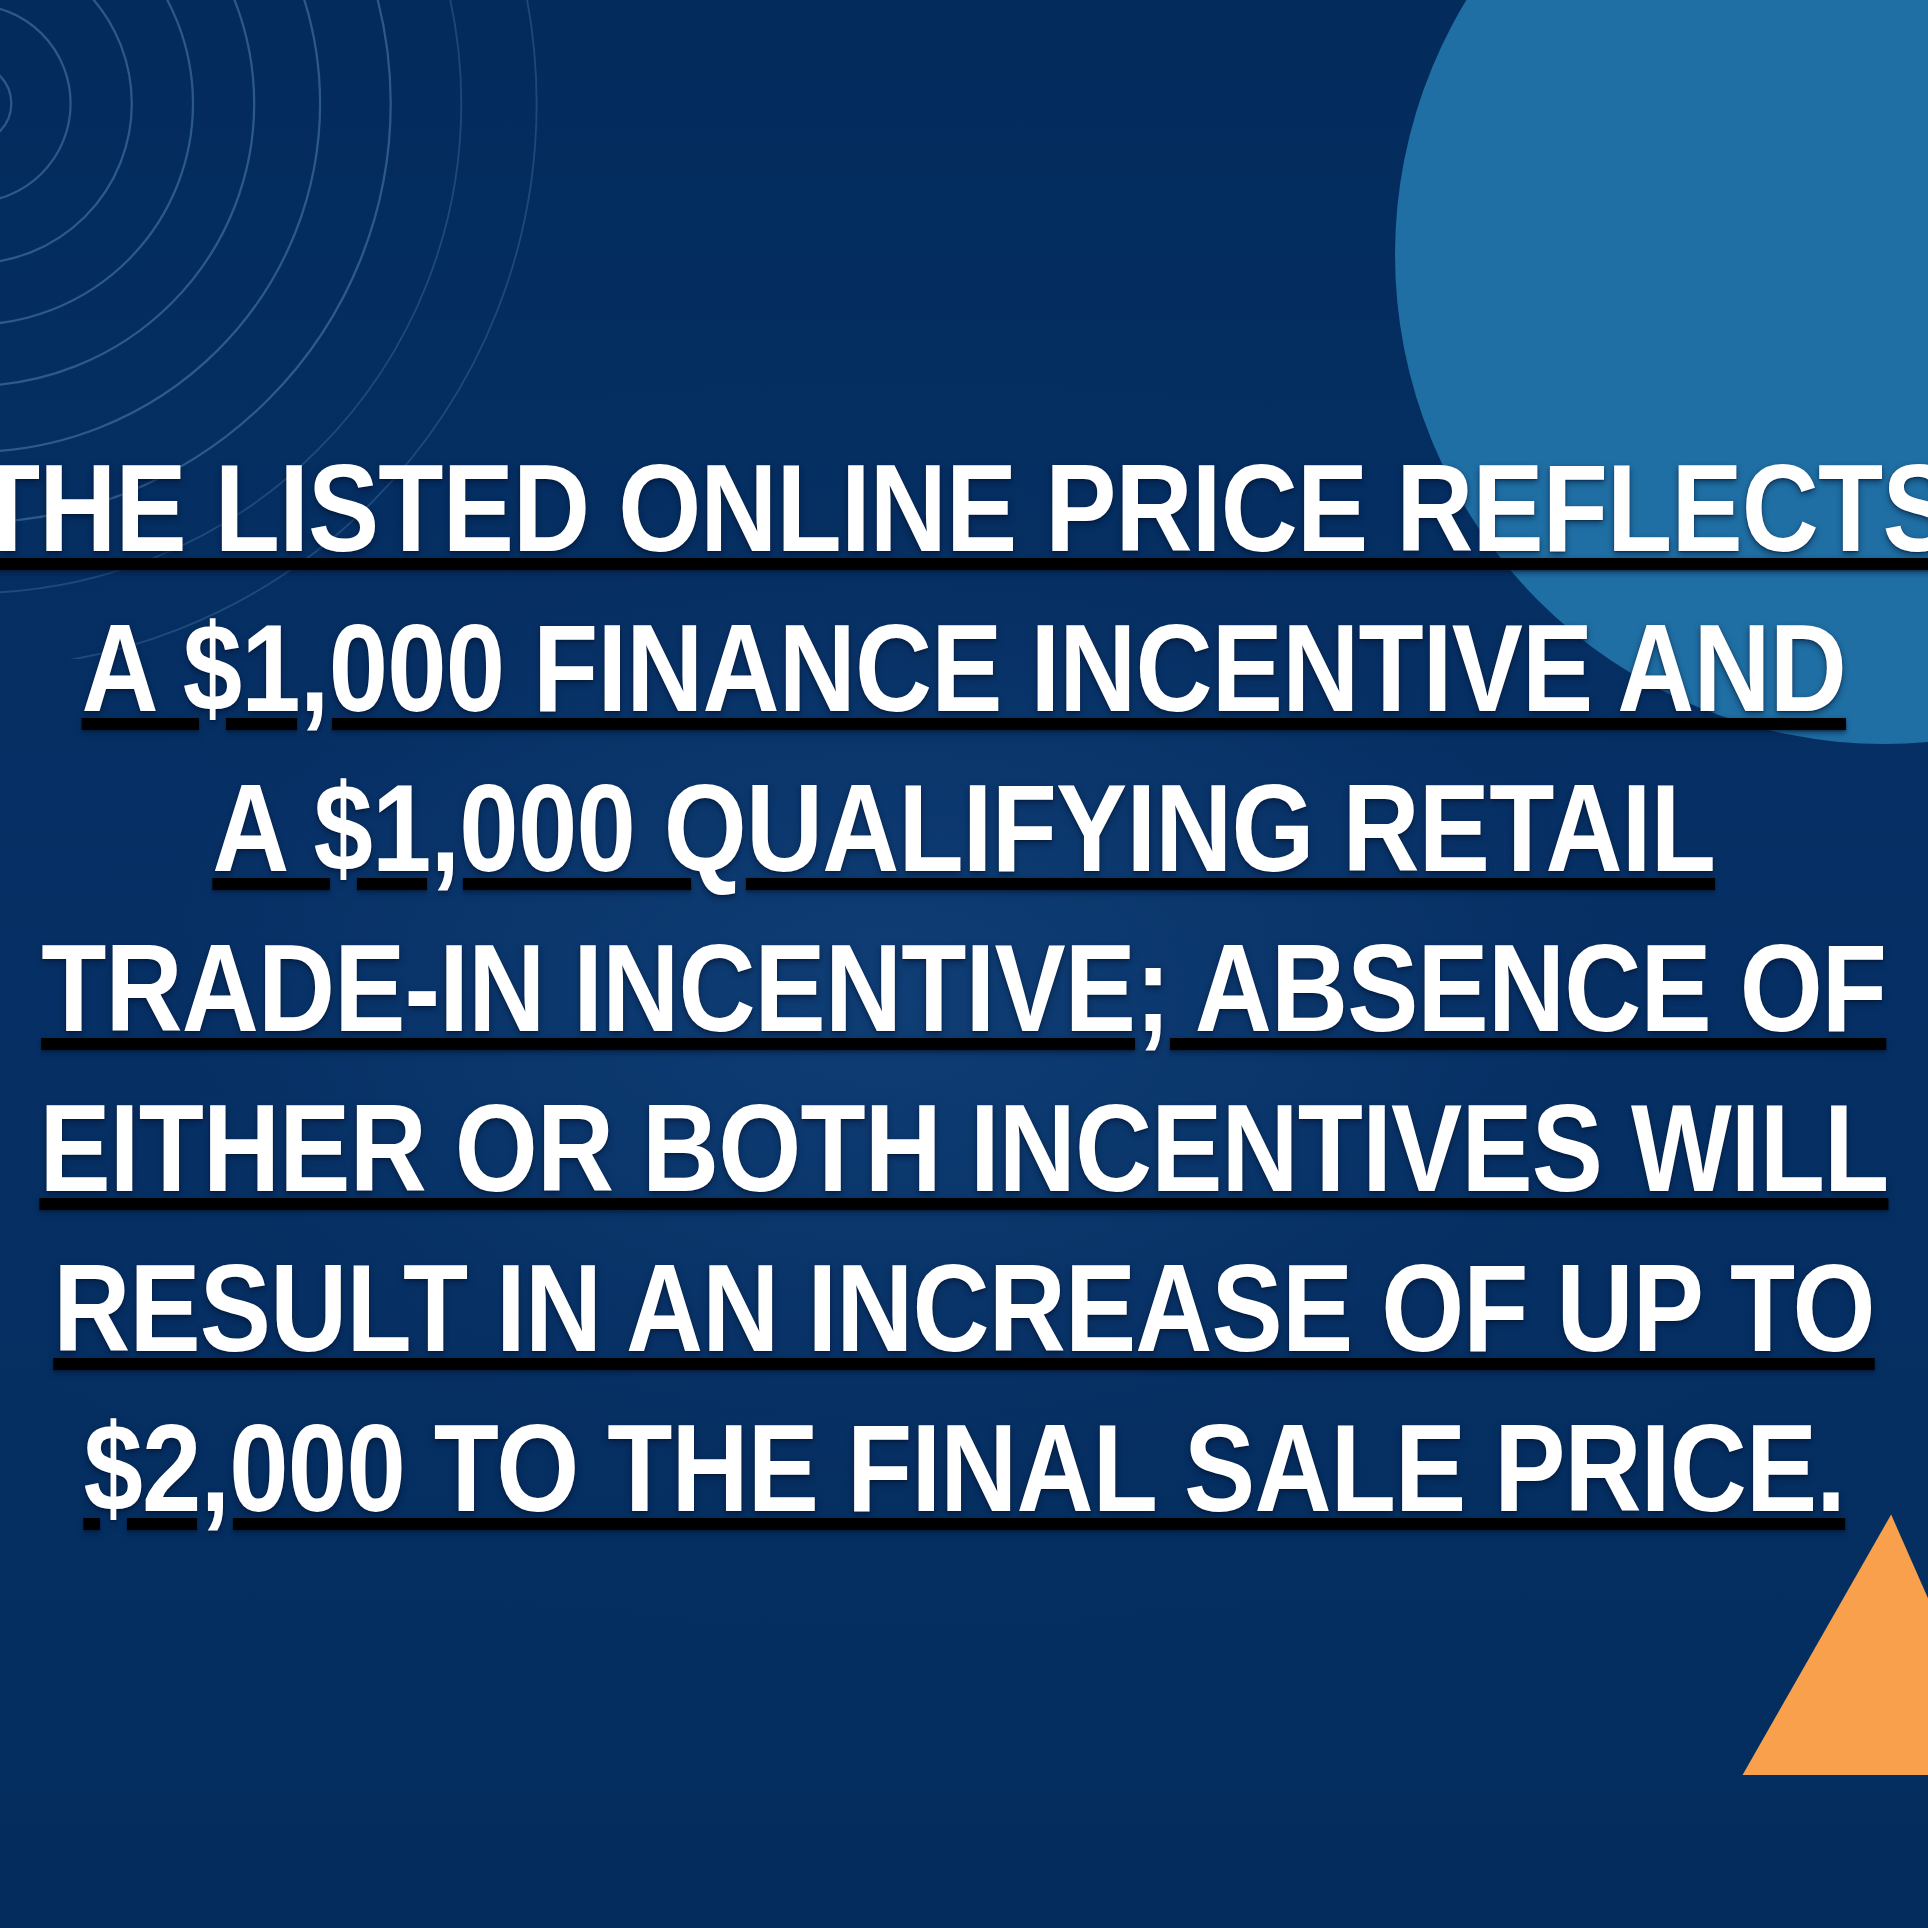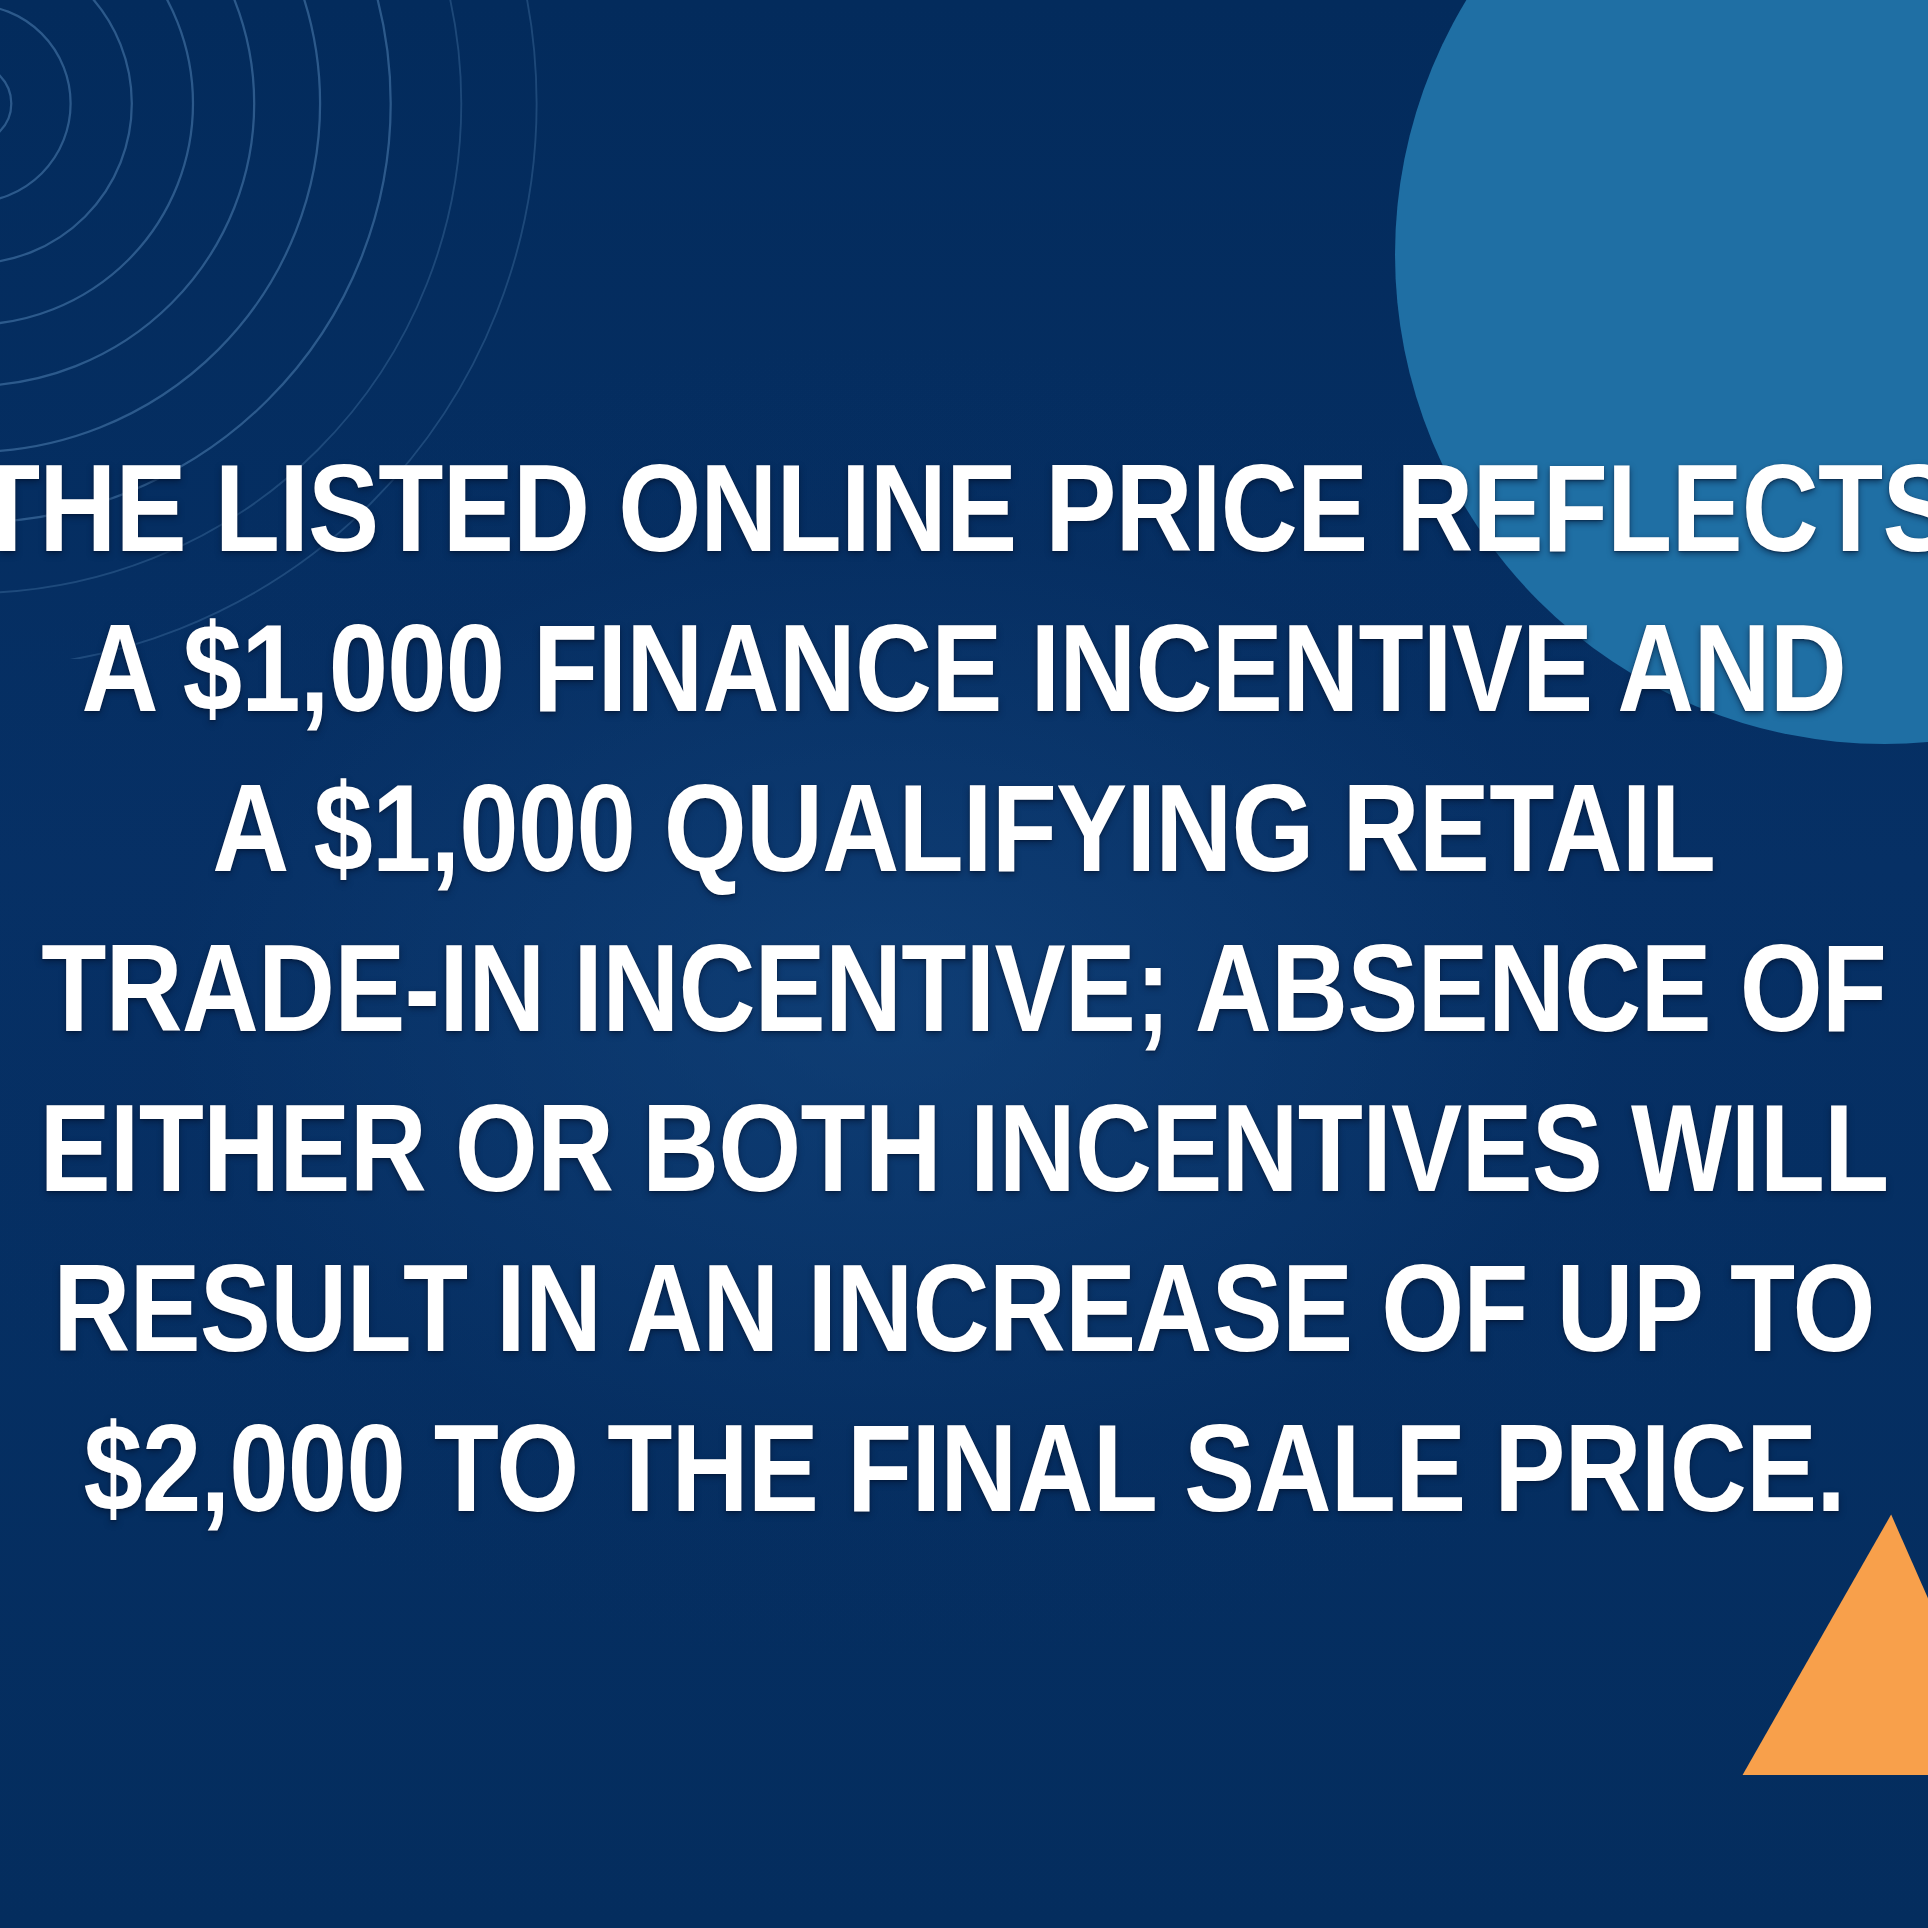--- a/index.html
+++ b/index.html
@@ -64,20 +64,21 @@
     left: 0;
     top: 0;
     width: 1928px;
     height: 1928px;
     display: flex;
     flex-direction: column;
     align-items: center;
     justify-content: flex-start;
     padding-top: 428px;
     box-sizing: border-box;
+    text-decoration: underline;
   }
   .headline-line {
     color: #ffffff;
     font-family: "Liberation Sans", "DejaVu Sans", sans-serif;
     font-weight: bold;
     font-size: 124px;
     line-height: 160px;
     letter-spacing: -0.9px;
     white-space: nowrap;
     text-align: center;

